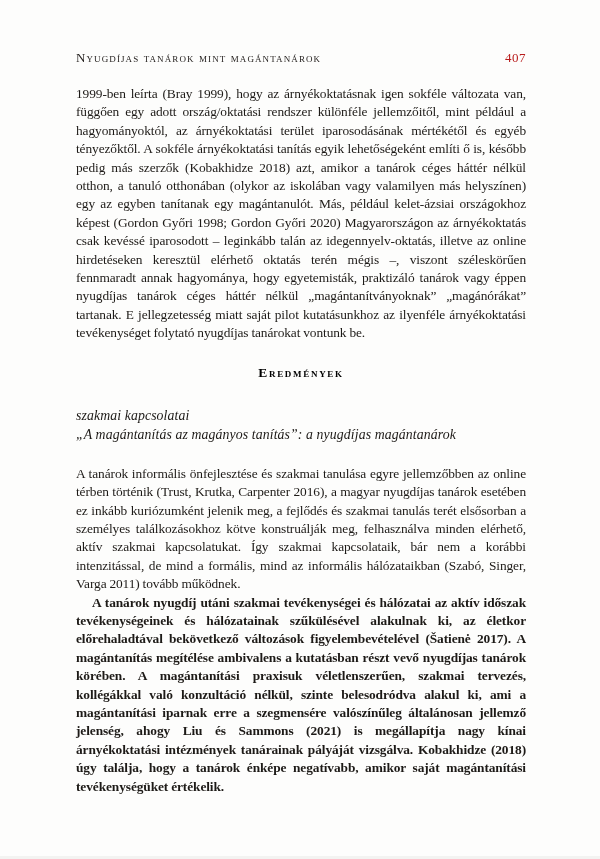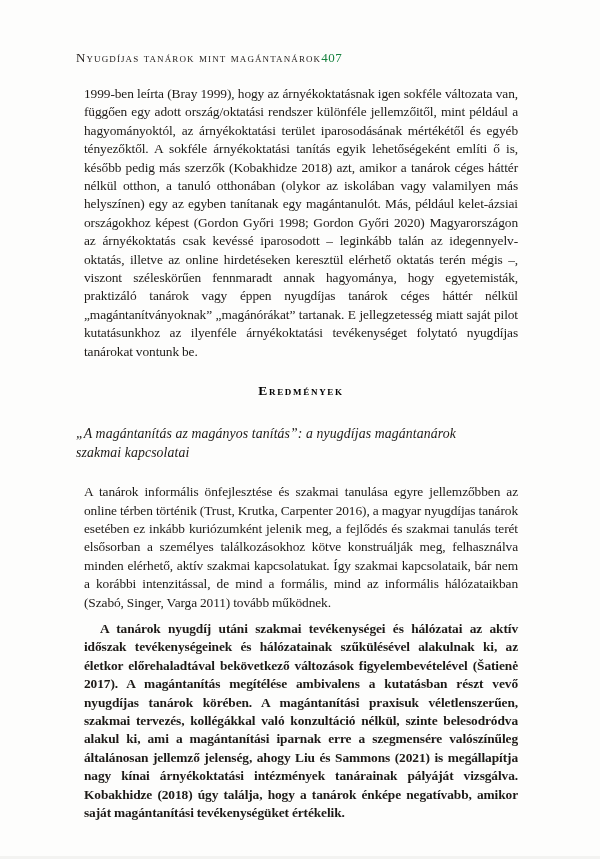--- a/index.html
+++ b/index.html
@@ -17,36 +17,36 @@
   }
   .page::after {
     content: "";
     position: absolute;
     left: 0; right: 0; bottom: 0;
     height: 3px;
     background: #f3f3f1;
   }
   .running-head {
     display: flex;
-    justify-content: flex-start;
+    justify-content: space-between;
     align-items: baseline;
   }
   .rh-title {
     font-variant: small-caps;
     font-size: 13px;
     letter-spacing: 1.1px;
     color: #262220;
   }
   .rh-num {
     font-size: 13px;
     letter-spacing: 0.5px;
-    color: #15803d;
+    color: #b91c1c;
   }
   .body-par {
-    margin: 8px;
+    margin: 0;
     font-size: 13.4px;
     line-height: 18.4px;
     text-align: justify;
     letter-spacing: -0.1px;
     word-spacing: -0.3px;
   }
   .body-par.first { margin-top: 19px; }
   .body-par.after-sub { margin-top: 21px; }
   .body-par.indent { text-indent: 16px; font-weight: bold; }
   .section-heading {
@@ -75,21 +75,21 @@
   <div class="running-head">
     <span class="rh-title">Nyugdíjas tanárok mint magántanárok</span>
     <span class="rh-num">407</span>
   </div>
 
   <p class="body-par first">1999-ben leírta (Bray 1999), hogy az árnyékoktatásnak igen sokféle változata van, függően egy adott ország/oktatási rendszer különféle jellemzőitől, mint például a hagyományoktól, az árnyékoktatási terület iparosodásának mértékétől és egyéb tényezőktől. A sokféle árnyékoktatási tanítás egyik lehetőségeként említi ő is, később pedig más szerzők (Kobakhidze 2018) azt, amikor a tanárok céges háttér nélkül otthon, a tanuló otthonában (olykor az iskolában vagy valamilyen más helyszínen) egy az egyben tanítanak egy magántanulót. Más, például kelet-ázsiai országokhoz képest (Gordon Győri 1998; Gordon Győri 2020) Magyarországon az árnyékoktatás csak kevéssé iparosodott – leginkább talán az idegennyelv-oktatás, illetve az online hirdetéseken keresztül elérhető oktatás terén mégis –, viszont széleskörűen fennmaradt annak hagyománya, hogy egyetemisták, praktizáló tanárok vagy éppen nyugdíjas tanárok céges háttér nélkül „magántanítványoknak” „magánórákat” tartanak. E jellegzetesség miatt saját pilot kutatásunkhoz az ilyenféle árnyékoktatási tevékenységet folytató nyugdíjas tanárokat vontunk be.</p>
 
   <h2 class="section-heading">Eredmények</h2>
 
   <div class="subheading">
+    <span class="subline">szakmai kapcsolatai</span>
     <span class="subline">„A magántanítás az magányos tanítás”: a nyugdíjas magántanárok</span>
-    <span class="subline">szakmai kapcsolatai</span>
   </div>
 
   <p class="body-par after-sub">A tanárok informális önfejlesztése és szakmai tanulása egyre jellemzőbben az online térben történik (Trust, Krutka, Carpenter 2016), a magyar nyugdíjas tanárok esetében ez inkább kuriózumként jelenik meg, a fejlődés és szakmai tanulás terét elsősorban a személyes találkozásokhoz kötve konstruálják meg, felhasználva minden elérhető, aktív szakmai kapcsolatukat. Így szakmai kapcsolataik, bár nem a korábbi intenzitással, de mind a formális, mind az informális hálózataikban (Szabó, Singer, Varga 2011) tovább működnek.</p>
 
   <p class="body-par indent">A tanárok nyugdíj utáni szakmai tevékenységei és hálózatai az aktív időszak tevékenységeinek és hálózatainak szűkülésével alakulnak ki, az életkor előrehaladtával bekövetkező változások figyelembevételével (Šatienė 2017). A magántanítás megítélése ambivalens a kutatásban részt vevő nyugdíjas tanárok körében. A magántanítási praxisuk véletlenszerűen, szakmai tervezés, kollégákkal való konzultáció nélkül, szinte belesodródva alakul ki, ami a magántanítási iparnak erre a szegmensére valószínűleg általánosan jellemző jelenség, ahogy Liu és Sammons (2021) is megállapítja nagy kínai árnyékoktatási intézmények tanárainak pályáját vizsgálva. Kobakhidze (2018) úgy találja, hogy a tanárok énképe negatívabb, amikor saját magántanítási tevékenységüket értékelik.</p>
 
 </div>
 
 </body></html>

